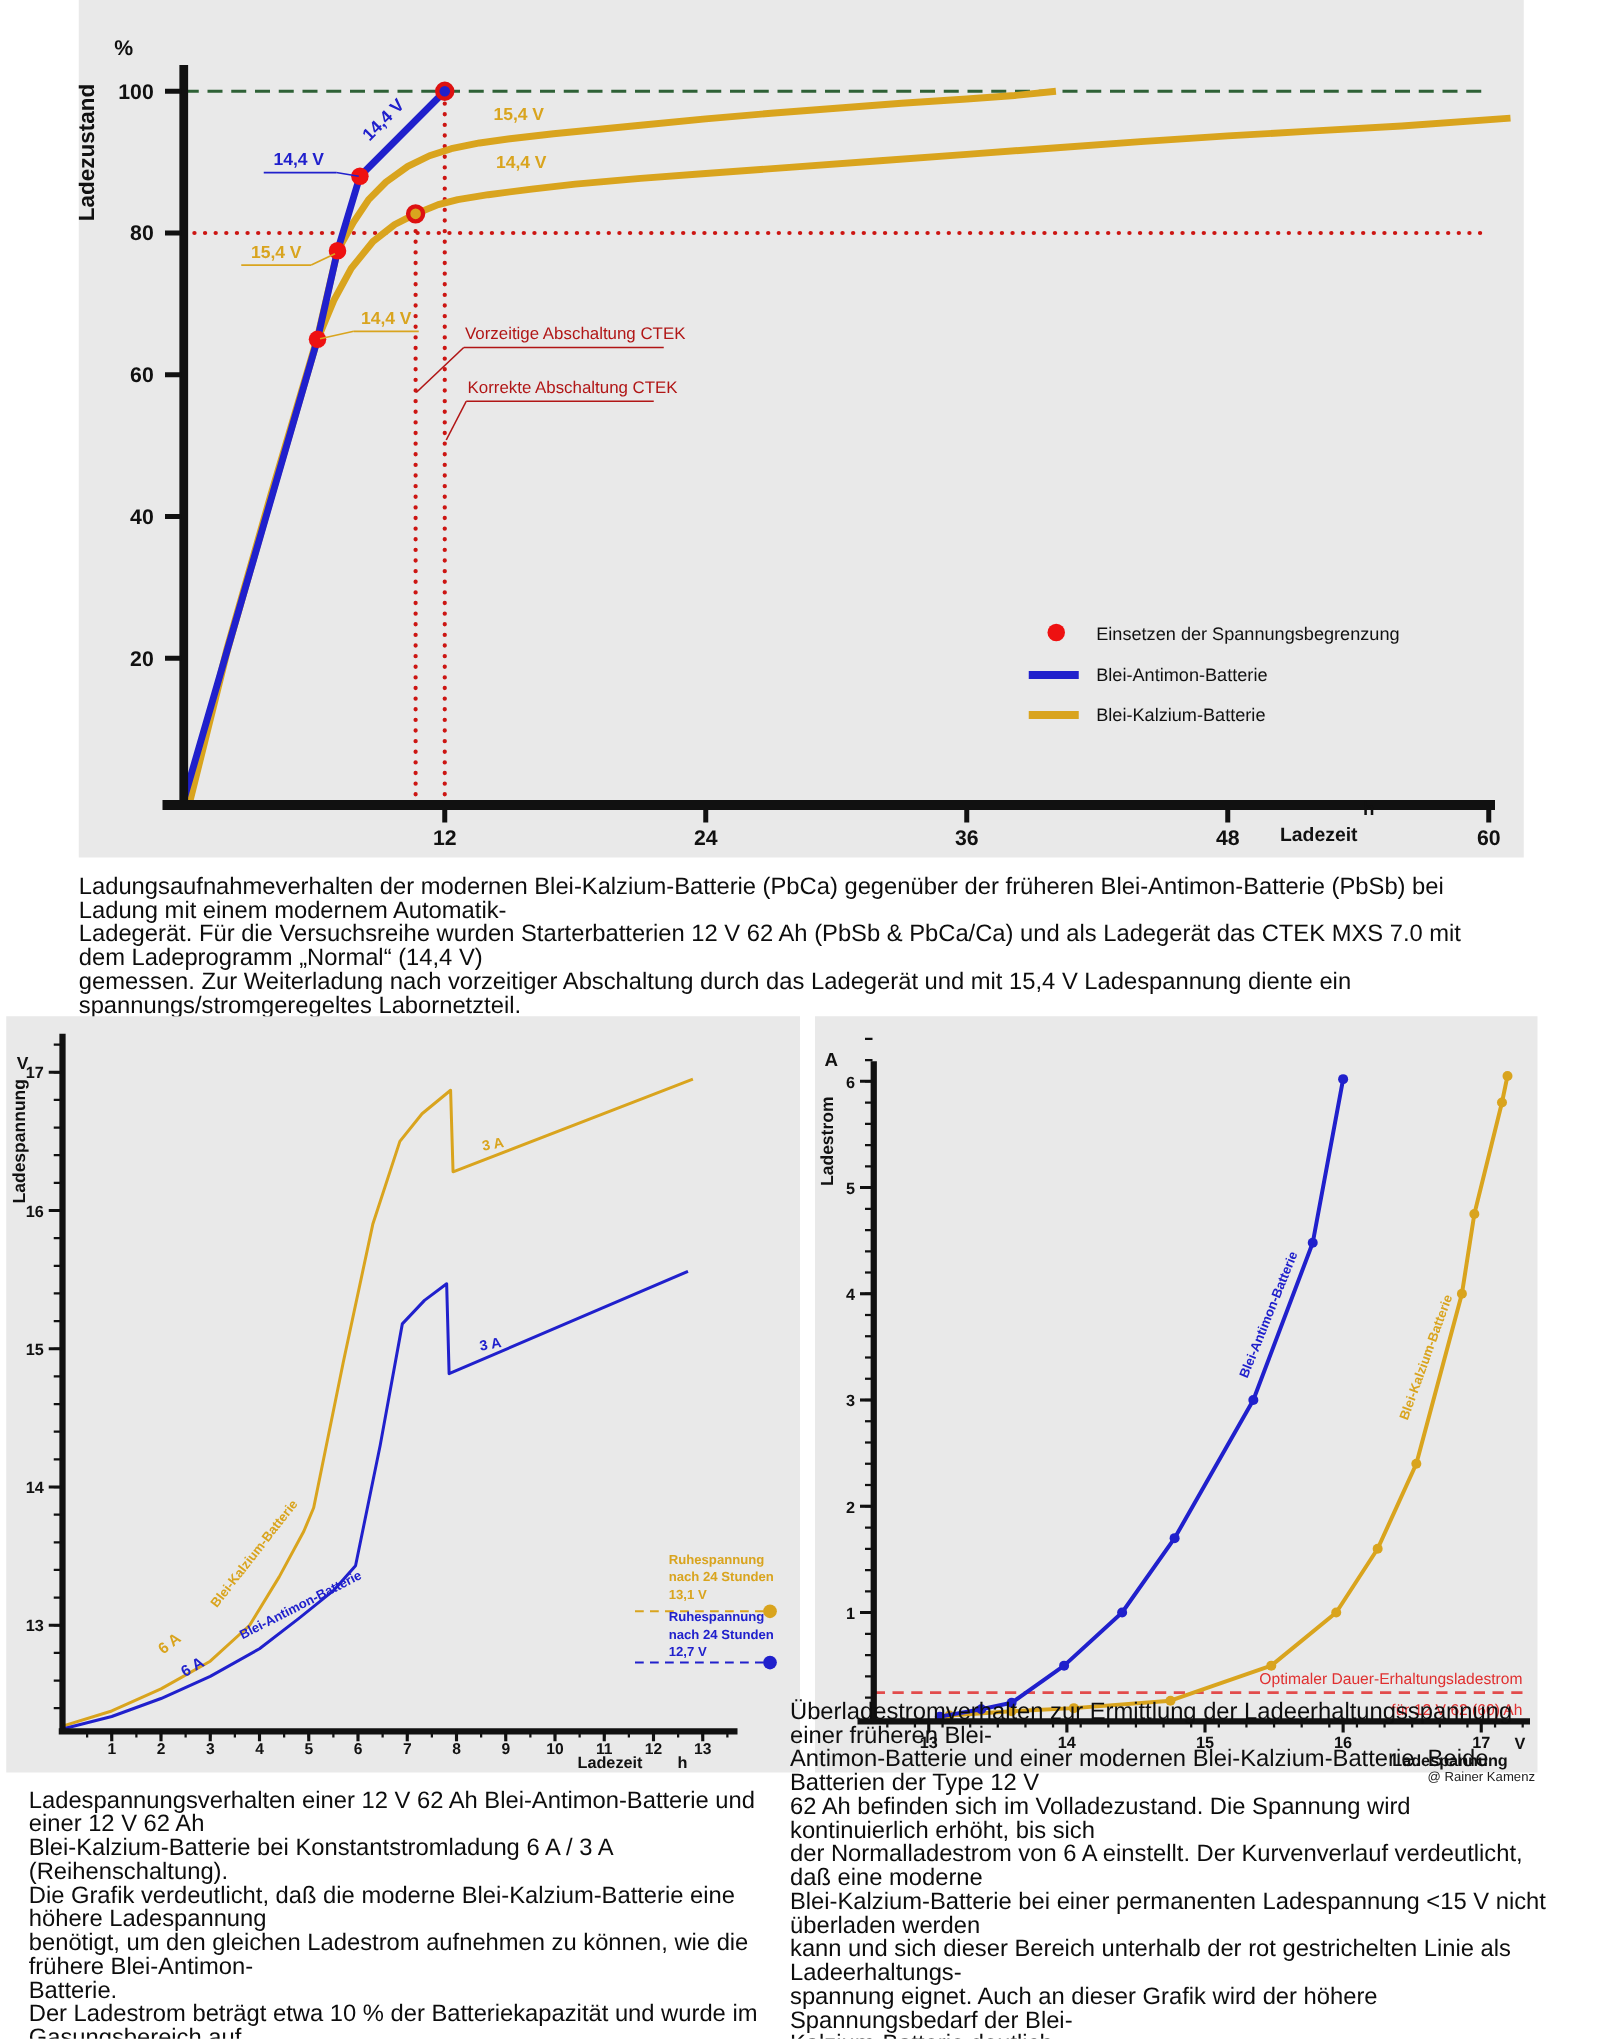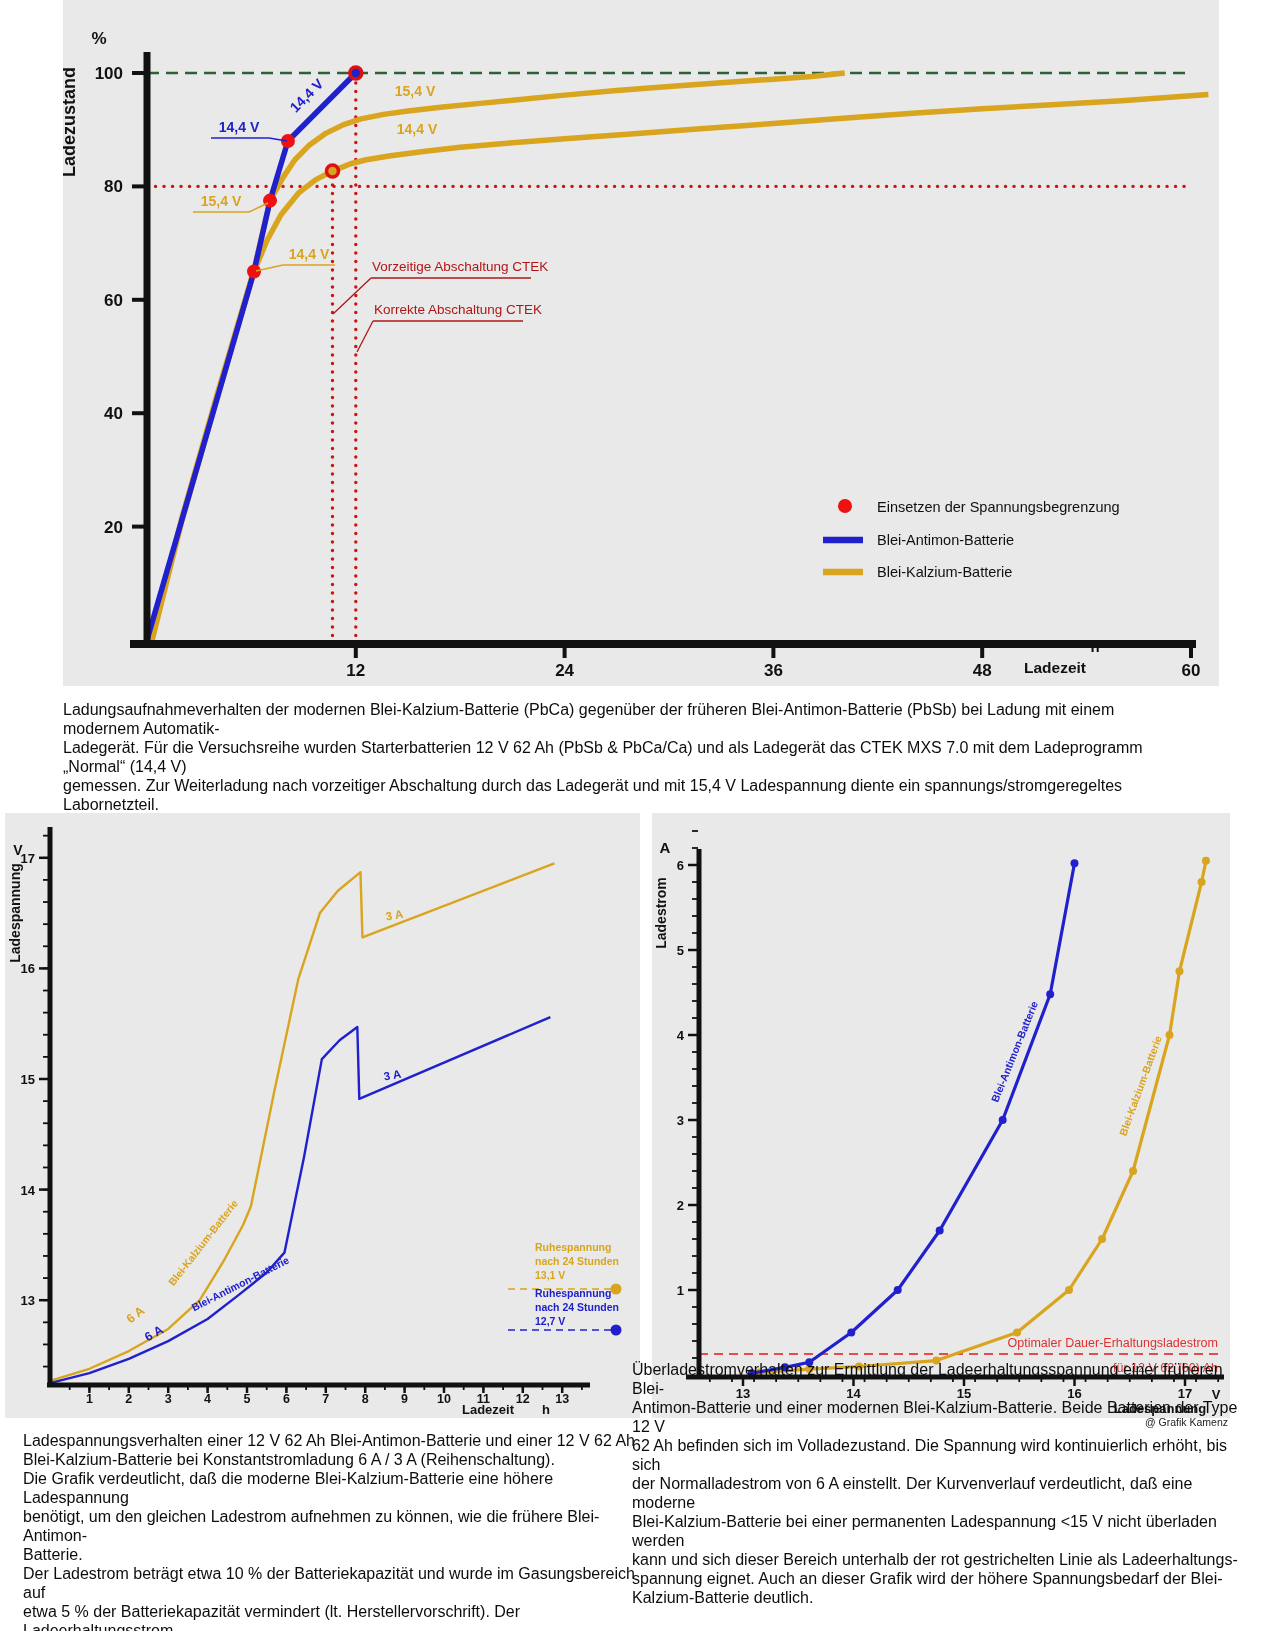--- a/index.html
+++ b/index.html
@@ -2,21 +2,21 @@
 <html><head>
 <meta charset="utf-8">
 <style>
   html,body{margin:0;padding:0}
   body{width:1280px;height:1631px;background:#fff;font-family:"Liberation Sans",sans-serif;position:relative;color:#111}
   .panel{position:absolute;background:#e9e9e9}
   .panel-top{left:63px;top:0;width:1156px;height:686px}
   .panel-bl{left:5px;top:813px;width:635px;height:605px}
   .panel-br{left:652px;top:813px;width:578px;height:605px}
   svg{display:block;width:100%;height:100%;font-family:"Liberation Sans",sans-serif}
-  .caption{position:absolute;margin:0;font-size:16px;line-height:19px;white-space:pre-line;color:#0d0d0d}
+  .caption{position:absolute;margin:0;font-size:19px;line-height:19px;white-space:pre-line;color:#0d0d0d}
   .caption-top{left:63px;top:700px;width:1130px}
   .caption-bl{left:23px;top:1431px;width:620px}
   .caption-br{left:632px;top:1360px;width:606px}
   .credit{position:absolute;left:960px;top:1416px;width:268px;text-align:right;font-size:10.5px;color:#222}
 </style>
 </head>
 <body>
 
 <div class="panel panel-top">
   <svg viewBox="0 0 1156 686" preserveAspectRatio="none">
@@ -316,21 +316,21 @@
       <text x="14" y="100" fill="#111" font-size="14" text-anchor="middle" font-weight="bold" transform="rotate(-90 14 100)">Ladestrom</text>
       <text x="564" y="586" fill="#111" font-size="13" text-anchor="middle" font-weight="bold">V</text>
       <text x="508" y="600" fill="#111" font-size="13" text-anchor="middle" font-weight="bold">Ladespannung</text>
       <text x="566" y="534" fill="#e03030" font-size="12.5" text-anchor="end">Optimaler Dauer-Erhaltungsladestrom</text>
       <text x="566" y="559" fill="#e03030" font-size="12.5" text-anchor="end">für 12 V 62 (60) Ah</text>
       <text x="366" y="240" fill="#2020cc" font-size="10.5" text-anchor="middle" font-weight="bold" transform="rotate(-68 366 240)">Blei-Antimon-Batterie</text>
       <text x="492" y="274" fill="#d9a41e" font-size="10.5" text-anchor="middle" font-weight="bold" transform="rotate(-70 492 274)">Blei-Kalzium-Batterie</text>
     </svg>
 </div>
 
-<div class="credit">@ Grafik Kamenz</div>
+<div class="credit">@ Rainer Kamenz</div>
 
 <p class="caption caption-bl">Ladespannungsverhalten einer 12 V 62 Ah Blei-Antimon-Batterie und einer 12 V 62 Ah
 Blei-Kalzium-Batterie bei Konstantstromladung 6 A / 3 A (Reihenschaltung).
 Die Grafik verdeutlicht, daß die moderne Blei-Kalzium-Batterie eine höhere Ladespannung
 benötigt, um den gleichen Ladestrom aufnehmen zu können, wie die frühere Blei-Antimon-
 Batterie.
 Der Ladestrom beträgt etwa 10 % der Batteriekapazität und wurde im Gasungsbereich auf
 etwa 5 % der Batteriekapazität vermindert (lt. Herstellervorschrift). Der Ladeerhaltungsstrom
 für eine Dauerladung (rechte Grafik) sollte unter 1 % der Kapazität (C/100) liegen. Eine
 konstante Ladeerhaltungsspannung für die Blei-Kalzium-Batterie kann im Bereich von

